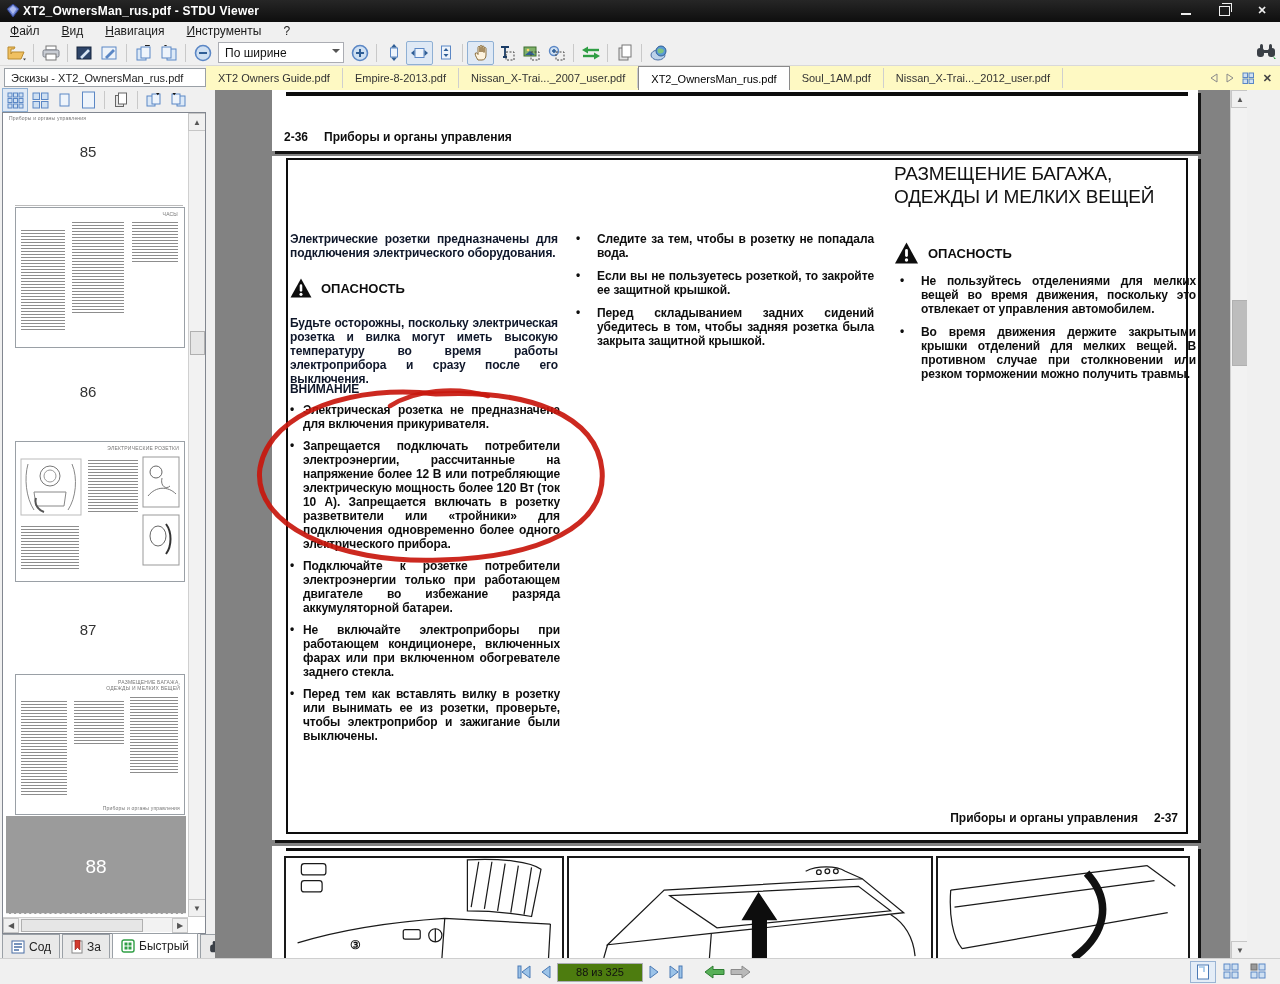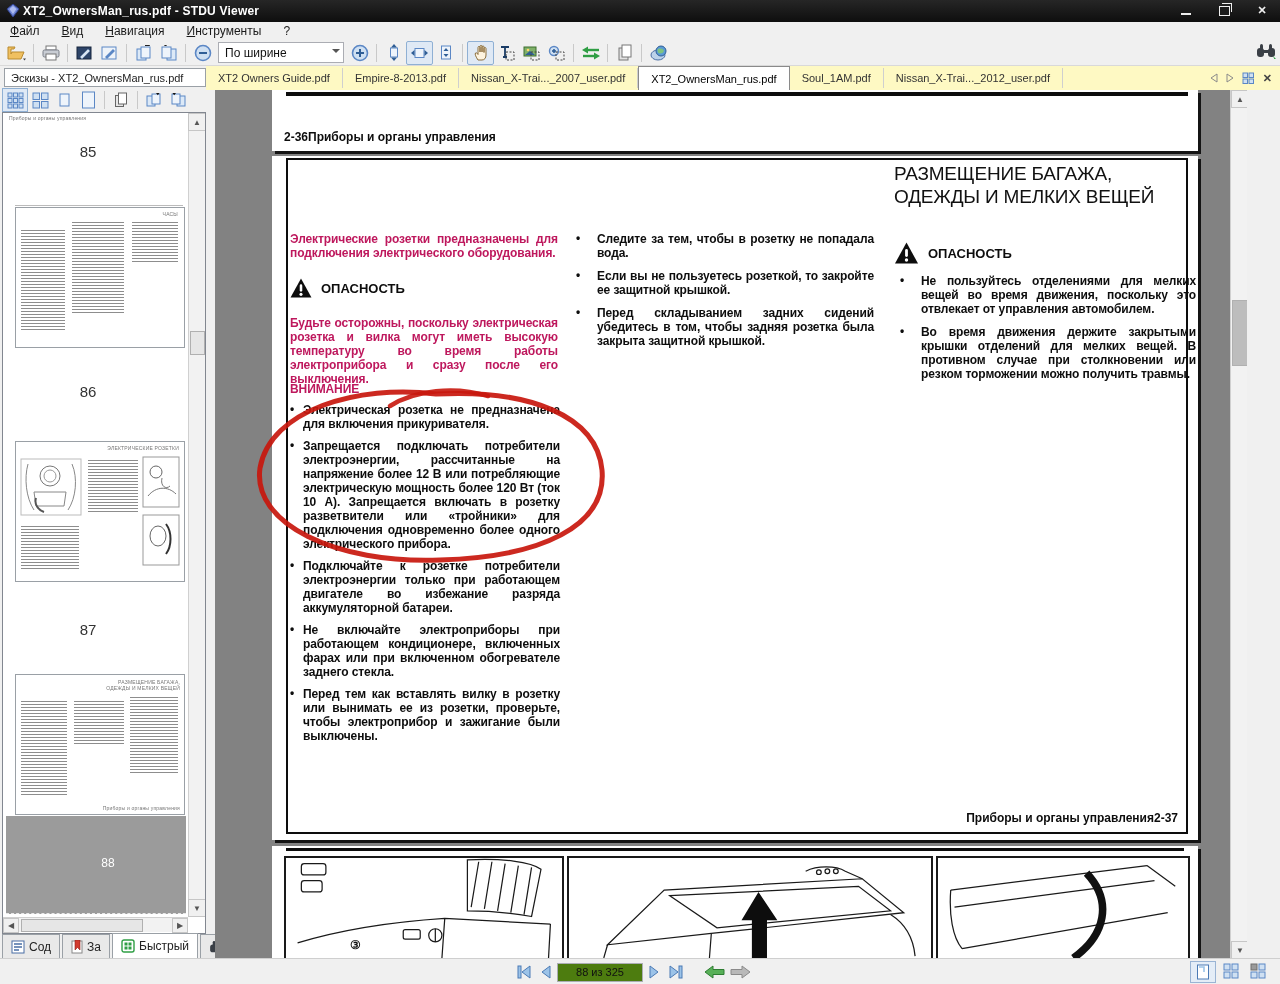--- a/index.html
+++ b/index.html
@@ -43,50 +43,50 @@
              font-size:11px;color:#222;display:flex;align-items:center;padding-left:6px;}
   .sb-icons{position:absolute;left:2px;top:88px;height:24px;display:flex;align-items:center;}
   .sbtn{width:24px;height:22px;display:flex;align-items:center;justify-content:center;}
   .sbtn.pressed{border:1px solid #8fb0d4;background:#dfe9f5;}
   .thumb-panel{position:absolute;left:2px;top:112px;width:202px;height:820px;background:#fff;border:1px solid #828790;overflow:hidden;}
   .tinycap{font-size:5px;color:#777;letter-spacing:.2px;}
   .pagenum{position:absolute;width:170px;text-align:center;font-size:15px;color:#333;}
   .thumb-cell{position:absolute;left:12px;width:168px;height:139px;border:1px solid #9aa0a6;background:#fff;overflow:hidden;}
   .ft{position:absolute;background:repeating-linear-gradient(to bottom,#8d8d8d 0,#8d8d8d 1px,transparent 1px,transparent 3px);}
   .sel88{position:absolute;left:3px;top:703px;width:180px;height:97px;background:#9b9b9b;border-bottom:1px dashed #e8e8e8;}
-  .sel88 .n{position:absolute;left:12px;top:40px;width:100%;text-align:center;color:#fff;font-size:12px;}
+  .sel88 .n{position:absolute;left:0;top:40px;width:100%;text-align:center;color:#fff;font-size:19px;}
   .vscroll{position:absolute;background:#f2f2f2;border-left:1px solid #d0d0d0;}
   .scroll-arrow{position:absolute;width:16px;height:16px;background:#f0f0f0;border:1px solid #c6c6c6;
                 display:flex;align-items:center;justify-content:center;font-size:8px;color:#555;}
   .scroll-thumb{position:absolute;background:#e6e6e6;border:1px solid #b0b0b0;}
   .sb-tabs{position:absolute;left:2px;top:934px;height:24px;display:flex;align-items:flex-end;gap:2px;}
   .btab{height:23px;display:flex;align-items:center;gap:4px;padding:0 8px;border:1px solid #9aa0a6;border-bottom:none;
         background:#e9e9e9;font-size:12px;color:#222;}
   .btab.active{background:#fff;height:24px;}
 
   
   .tabstrip{position:absolute;left:206px;top:66px;width:1074px;height:24px;background:#fef9c3;display:flex;align-items:center;}
   .dtab{height:20px;display:flex;align-items:center;padding:0 12px;font-size:11px;color:#333;border-right:1px solid #cfcfcf;}
   .dtab.active{background:#fff;border:1px solid #8a8a8a;border-bottom:none;height:23px;color:#000;}
   .tabctl{margin-left:auto;display:flex;align-items:center;gap:8px;padding-right:8px;height:100%;}
 
   
   .docarea{position:absolute;left:215px;top:90px;width:1032px;height:868px;background:#828282;overflow:hidden;}
   .rightstrip{position:absolute;left:1264px;top:90px;width:16px;height:868px;background:#f0f0f0;}
   .page{position:absolute;background:#fff;box-shadow:3px 3px 0 #141414;overflow:hidden;}
   .pframe{position:absolute;border:2px solid #0d0d0d;}
-  .pg{position:absolute;font-size:12px;line-height:14px;font-weight:bold;color:#be185d;text-align:justify;letter-spacing:-0.1px;}
+  .pg{position:absolute;font-size:12px;line-height:14px;font-weight:bold;color:#0f172a;text-align:justify;letter-spacing:-0.1px;}
   .att{font-size:12px;}
   .danger-head{position:absolute;display:flex;align-items:center;gap:9px;font-weight:bold;font-size:13px;color:#0d0d0d;}
   .rhead{position:absolute;font-size:19px;line-height:23px;color:#111;white-space:pre-line;letter-spacing:-0.2px;}
   .blist{position:absolute;}
   .bullet{position:relative;padding-left:13px;margin-bottom:8px;font-size:12px;line-height:14px;font-weight:bold;color:#0d0d0d;text-align:justify;letter-spacing:-0.1px;}
   .bullet::before{content:"\2022";position:absolute;left:0;top:-1px;}
   .blist.wide .bullet{padding-left:21px;margin-bottom:9px;}
-  .pfoot{position:absolute;font-size:12px;font-weight:bold;color:#0d0d0d;display:flex;}
+  .pfoot{position:absolute;font-size:12px;font-weight:bold;color:#0d0d0d;display:flex;gap:16px;}
   .figlabel{position:absolute;font-size:12px;font-weight:bold;color:#111;}
   .imgbox{position:absolute;border:2px solid #1a1a1a;background:#fff;overflow:hidden;}
 
   
   .statusbar{position:absolute;left:0;top:958px;width:1280px;height:26px;background:#f0f0f0;border-top:1px solid #cfcfcf;}
   .navcluster{position:absolute;left:515px;top:2px;display:flex;align-items:center;gap:5px;height:22px;}
   .pagefield{width:84px;height:17px;background:#4d7c0f;border:1px solid #abadb3;font-size:11px;color:#111;
              display:flex;align-items:center;justify-content:center;}
   .laybtns{position:absolute;right:10px;top:2px;display:flex;gap:3px;}
   .laybtn{width:24px;height:20px;display:flex;align-items:center;justify-content:center;}

